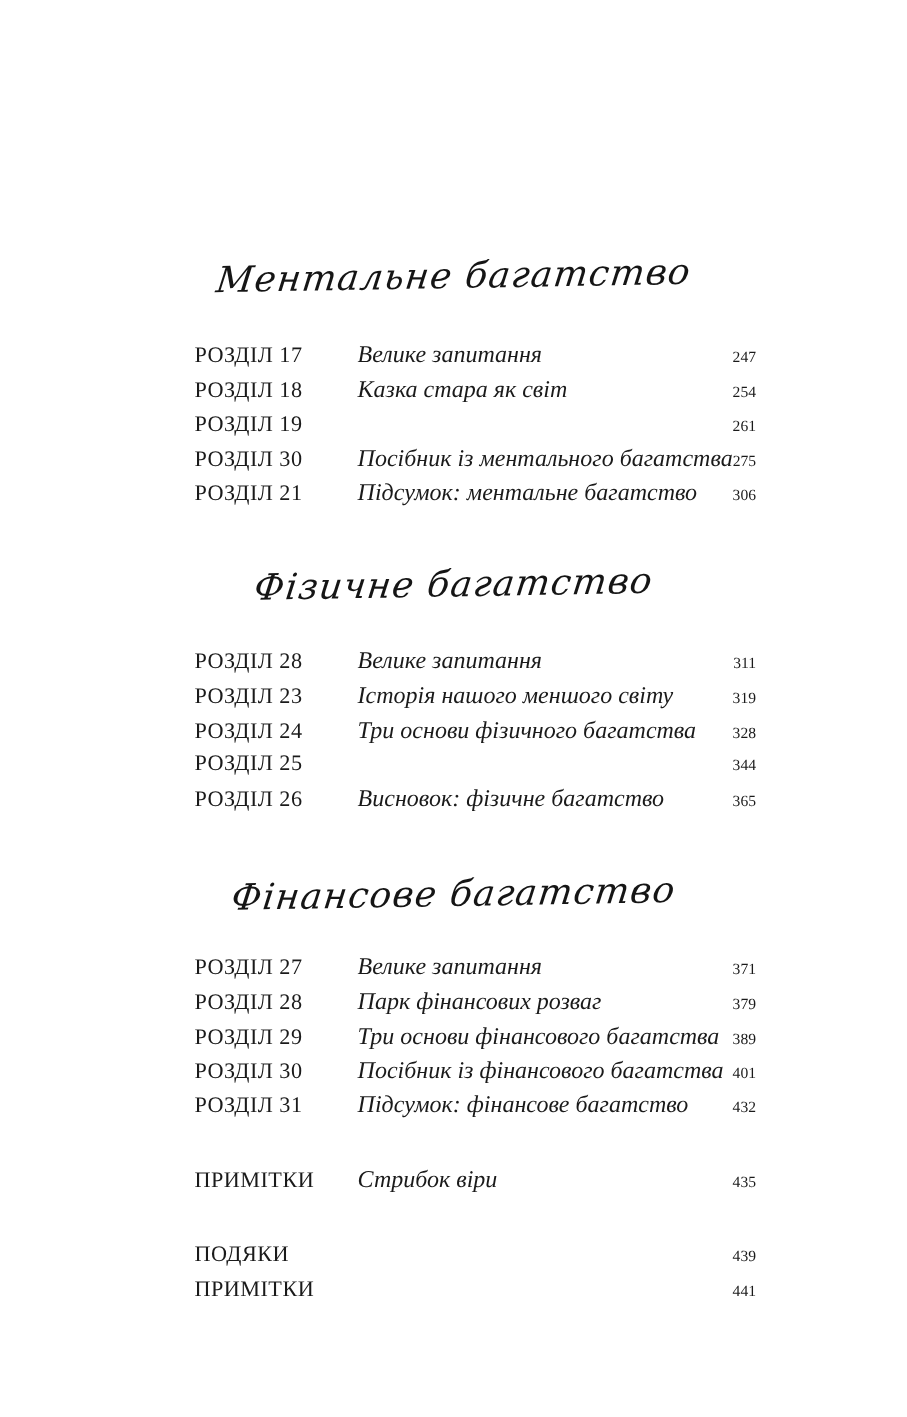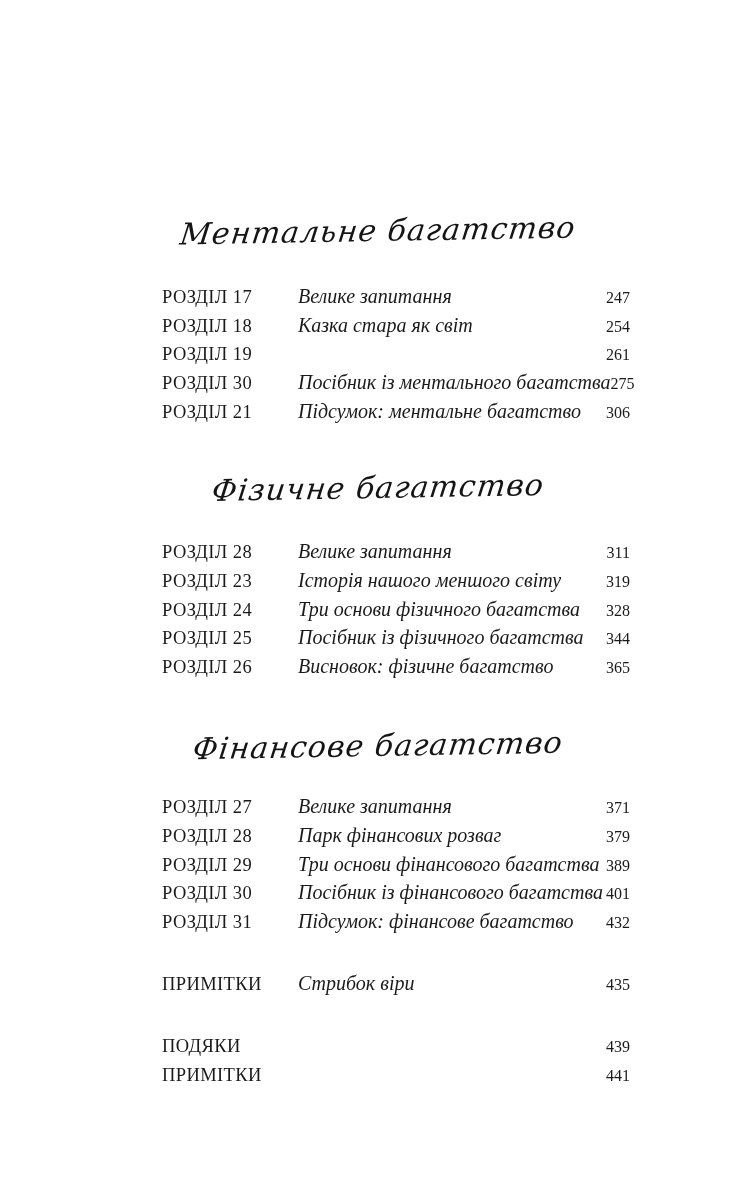--- a/index.html
+++ b/index.html
@@ -40,21 +40,21 @@
     white-space: nowrap;
     margin-left: 40px;
   }
   .toc-row.two-col { grid-template-columns: 1fr auto; }
   .chapter-label {
     font-size: 18.5px;
     letter-spacing: 0.4px;
   }
   .chapter-title { font-size: 20px; font-style: italic; }
   .page-number {
-    font-size: 16px;
+    font-size: 13px;
     text-align: right;
   }
 </style>
 </head>
 <body>
 
 <div class="page">
 
   <div class="script-heading" style="top:201px">Ментальне багатство</div>
 
@@ -98,21 +98,20 @@
       <span class="chapter-title">Історія нашого меншого світу</span>
       <span class="page-number">319</span>
     </div>
     <div class="toc-row">
       <span class="chapter-label">РОЗДІЛ 24</span>
       <span class="chapter-title">Три основи фізичного багатства</span>
       <span class="page-number">328</span>
     </div>
     <div class="toc-row">
       <span class="chapter-label">РОЗДІЛ 25</span>
-      <span class="chapter-title">Посібник із фізичного багатства</span>
       <span class="page-number">344</span>
     </div>
     <div class="toc-row">
       <span class="chapter-label">РОЗДІЛ 26</span>
       <span class="chapter-title">Висновок: фізичне багатство</span>
       <span class="page-number">365</span>
     </div>
   </div>
 
   <div class="script-heading" style="top:716px">Фінансове багатство</div>

